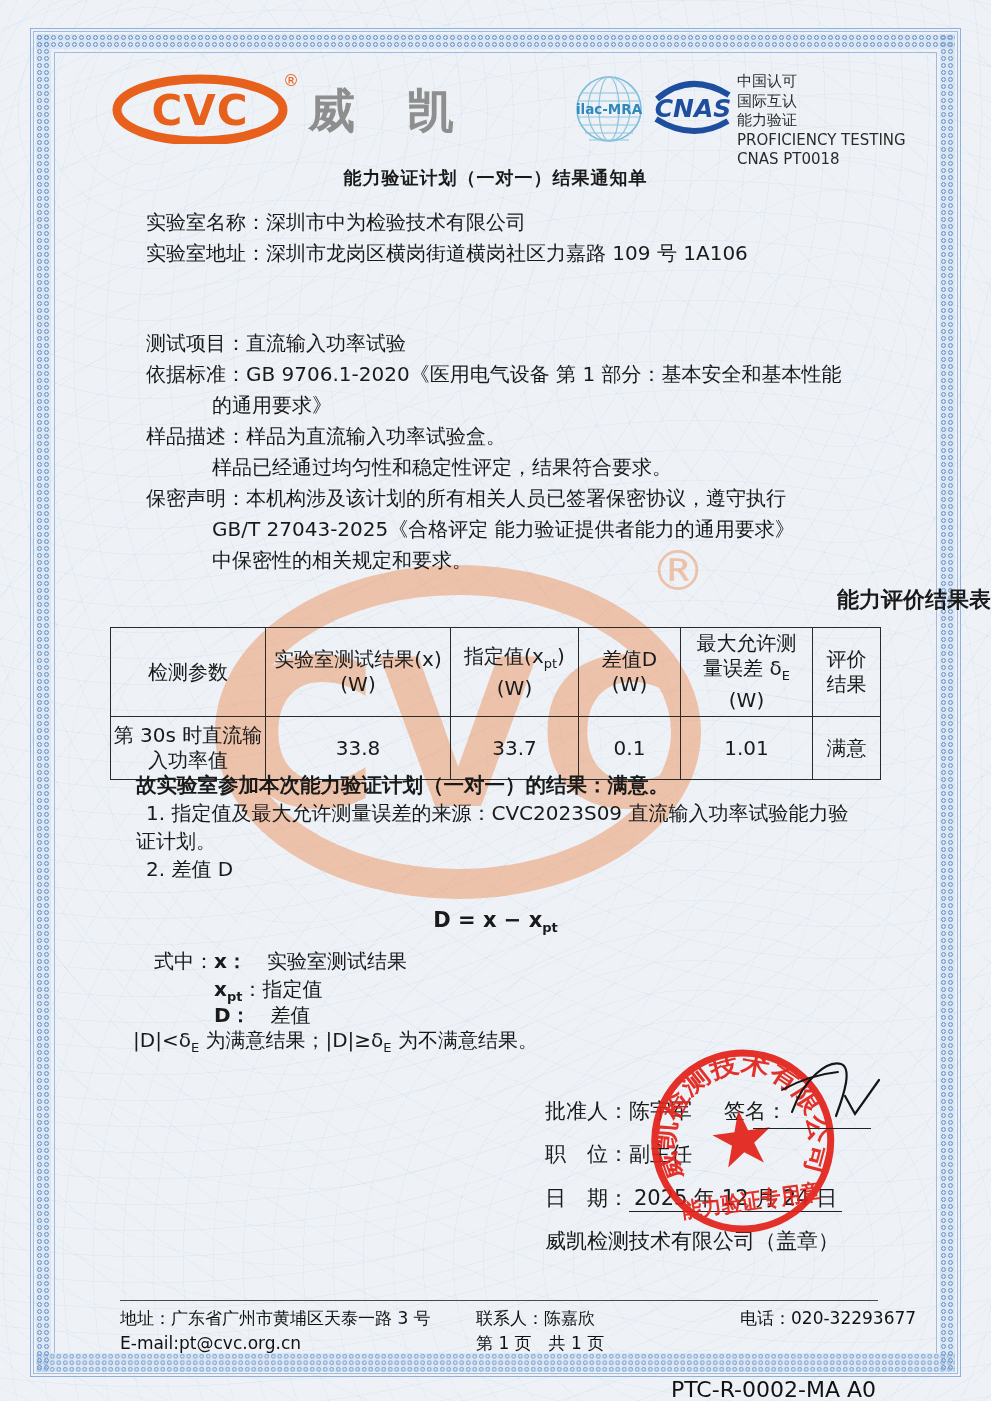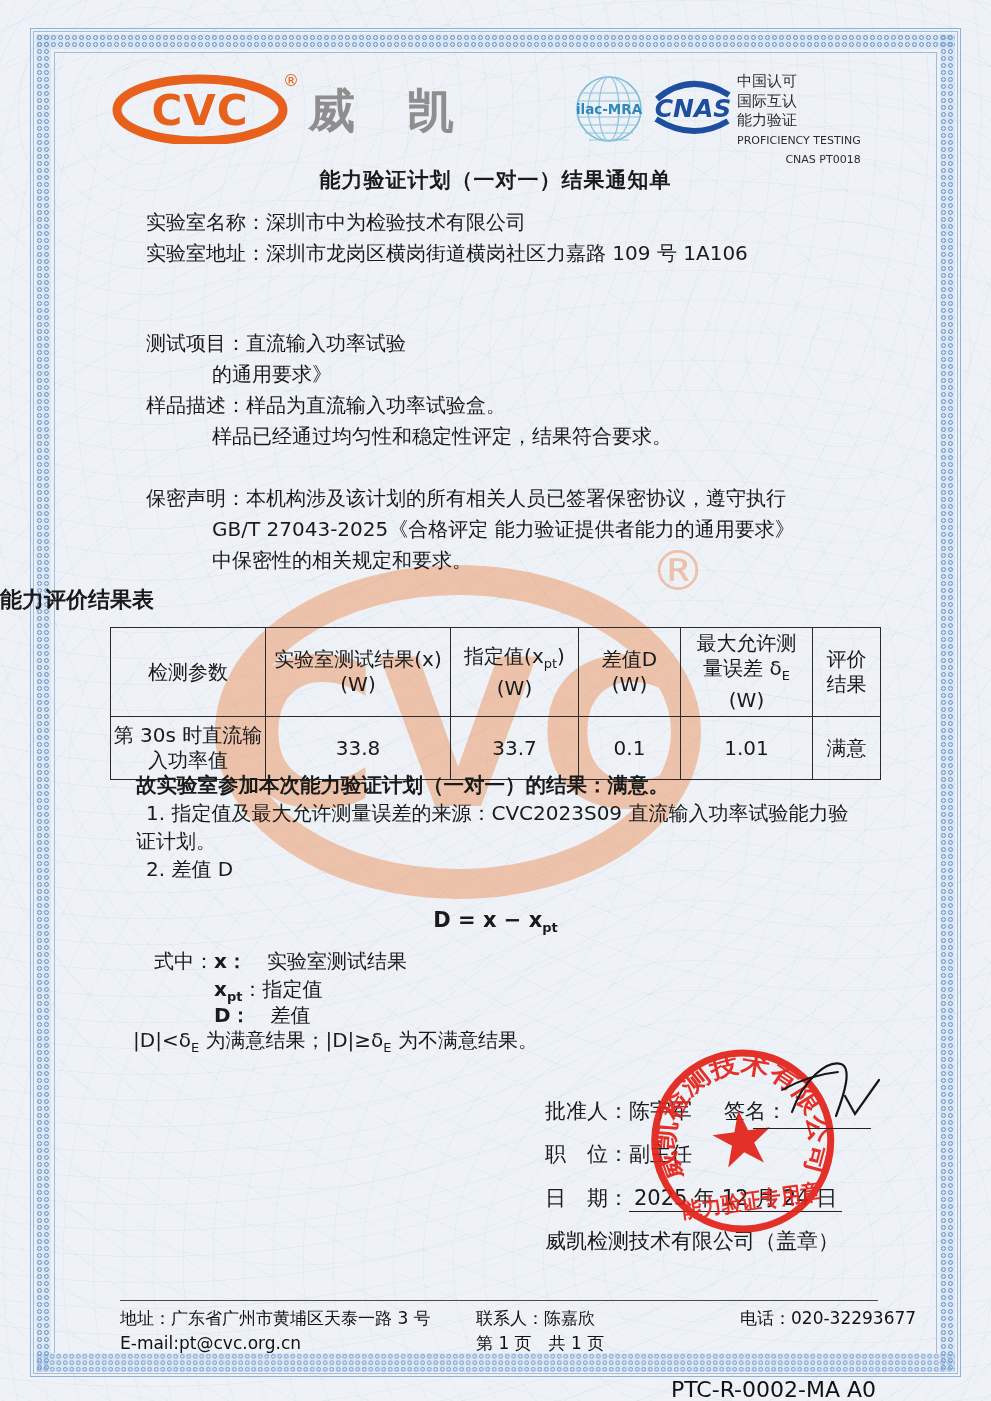--- a/index.html
+++ b/index.html
@@ -26,37 +26,37 @@
   .band-left{left:36px;top:34px;bottom:29px;width:15px;}
   .band-right{right:36px;top:34px;bottom:29px;width:15px;}
 
   .abs{position:absolute;}
   .txt{font-size:20px;line-height:31px;white-space:nowrap;}
   .cont{padding-left:66px;}
 
   
   .brand-cn{left:308px;top:80px;font-size:47px;font-weight:bold;color:#8e8e8e;letter-spacing:18px;white-space:nowrap;}
   .accred-text{left:737px;top:72px;font-size:15px;line-height:19.5px;color:#2b2b2b;white-space:nowrap;}
-  .accred-text .en{font-size:11px;text-align:right;}
-
-  .doc-title{left:0;right:0;top:166px;text-align:center;font-size:21px;font-weight:bold;letter-spacing:1px;}
+  .accred-text .en{font-size:15px;}
+
+  .doc-title{left:0;right:0;top:166px;text-align:center;font-size:18px;font-weight:bold;letter-spacing:1px;}
 
   
   .watermark{left:210px;top:540px;opacity:.5;z-index:1;}
   .content-layer{position:absolute;inset:0;z-index:2;}
 
   
   table.result{position:absolute;left:110px;top:627px;border-collapse:collapse;table-layout:fixed;background:transparent;}
   table.result td{border:1.5px solid #2a2a2a;text-align:center;vertical-align:middle;font-size:20px;line-height:25px;padding:3px 2px;}
   .th-row td{height:74px;}
   .d-row td{height:56px;}
   sub{font-size:13px;}
 
   .bold{font-weight:bold;}
-  .section-title{left:0;right:0;top:585px;text-align:left;font-size:22px;font-weight:bold;}
+  .section-title{left:0;right:0;top:585px;text-align:right;font-size:22px;font-weight:bold;}
 
   .formula{left:0;right:0;top:908px;text-align:center;font-size:21px;font-weight:600;}
   .def{font-size:20px;white-space:nowrap;}
 
   
   .signoff-line{left:545px;font-size:21px;white-space:nowrap;z-index:3;}
   .sig-underline{left:753px;top:1128px;width:118px;border-top:1.5px solid #222;z-index:7;}
   .date-underline{border-bottom:1.5px solid #222;padding:0 5px 1px 5px;}
   .stamp-wrap{left:648px;top:1046px;z-index:6;transform:rotate(-8deg);opacity:.92;}
   .sig-strokes{left:778px;top:1056px;z-index:7;}
@@ -118,20 +118,21 @@
 
     <div class="abs doc-title">能力验证计划（一对一）结果通知单</div>
 
     <div class="abs txt" style="left:146px;top:207px;">
       <div>实验室名称：深圳市中为检验技术有限公司</div>
       <div>实验室地址：深圳市龙岗区横岗街道横岗社区力嘉路 109 号 1A106</div>
     </div>
 
     <div class="abs txt" style="left:146px;top:328px;">
       <div>测试项目：直流输入功率试验</div>
+      <div>依据标准：GB 9706.1-2020《医用电气设备 第 1 部分：基本安全和基本性能</div>
       <div class="cont">的通用要求》</div>
       <div>样品描述：样品为直流输入功率试验盒。</div>
       <div class="cont">样品已经通过均匀性和稳定性评定，结果符合要求。</div>
     </div>
 
     <div class="abs txt" style="left:146px;top:483px;">
       <div>保密声明：本机构涉及该计划的所有相关人员已签署保密协议，遵守执行</div>
       <div class="cont">GB/T 27043-2025《合格评定 能力验证提供者能力的通用要求》</div>
       <div class="cont">中保密性的相关规定和要求。</div>
     </div>

